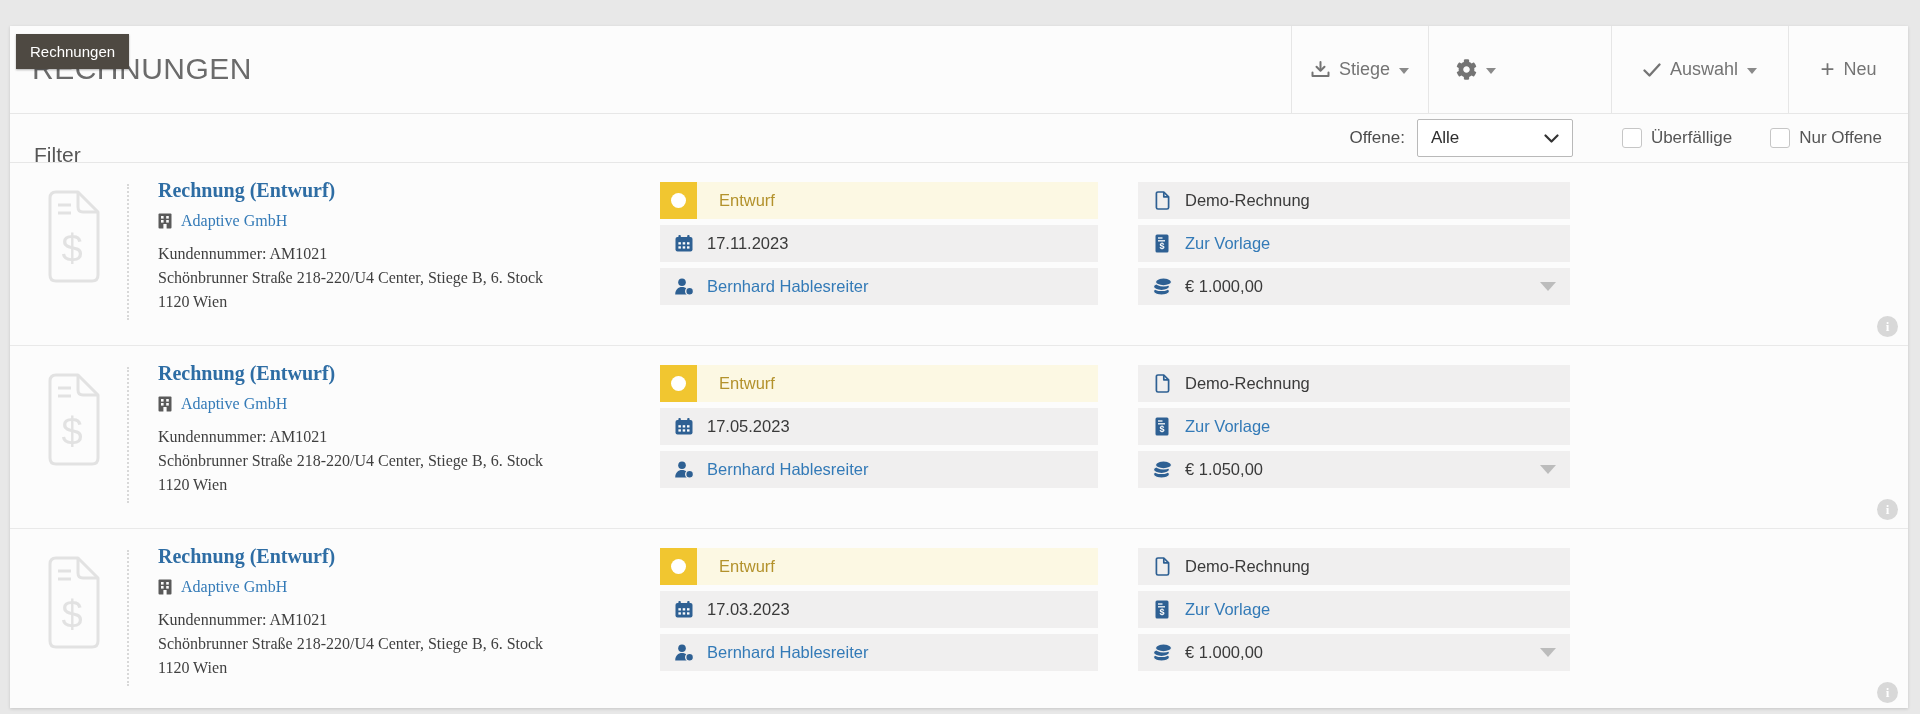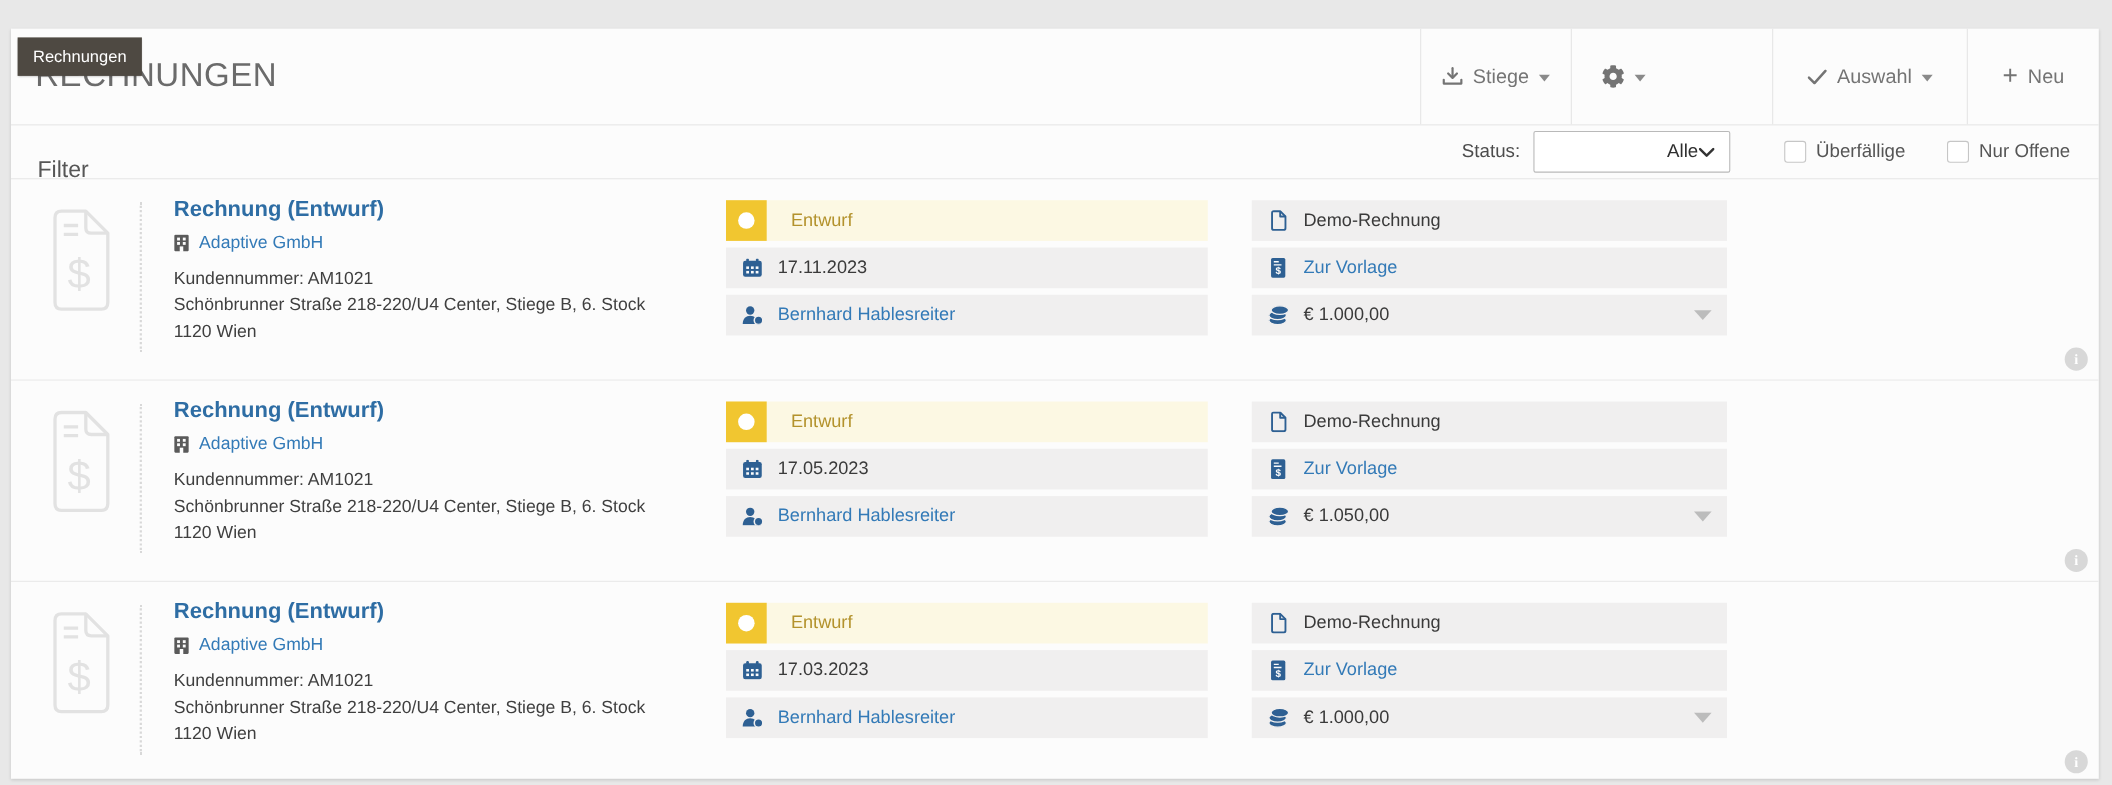--- a/index.html
+++ b/index.html
@@ -43,34 +43,34 @@
   .tb-btn.neu { width:120px; }
   .caret { width:0; height:0; border-left:5px solid transparent; border-right:5px solid transparent; border-top:6px solid #8a8a8a; margin-top:2px; }
   .plus-glyph { font-size:24px; font-weight:300; line-height:1; margin-top:-2px; }
 
   
   .filterbar { position:relative; height:49px; border-bottom:1px solid #e7e7e7; display:flex; align-items:center; }
   .filter-title { margin-left:24px; font-size:21px; color:#565656;margin-top:34px; }
   .filter-right { margin-left:auto; margin-right:26px; display:flex; align-items:center; }
   .status-label { font-size:17px; color:#4c4c4c; margin-right:12px; }
   .status-select {
-    width:179px; height:38px; background:#fff; border:1px solid #b9b9b9; border-radius:2px;
-    display:flex; align-items:center; justify-content:flex-end; padding:0 13px;
+    width:156px; height:38px; background:#fff; border:1px solid #b9b9b9; border-radius:2px;
+    display:flex; align-items:center; justify-content:space-between; padding:0 13px;
     font-size:17px; color:#2e2e2e; cursor:pointer; margin-right:28px;
   }
   .cb { display:flex; align-items:center; gap:9px; font-size:17px; color:#555; cursor:pointer;padding-left:21px; }
   .cb + .cb { margin-left:17px; }
   .cb-box { width:20px; height:20px; background:#fff; border:1px solid #c6c6c6; border-radius:3px; }
 
   
   .rows { position:relative; height:545px; overflow:hidden; }
   .row { position:relative; height:183px; border-bottom:1px solid #e9e9e9; }
   .big-icon { position:absolute; left:33px; top:27px; }
   .dotted-div { position:absolute; left:117px; top:21px; height:136px; border-left:2px dotted #d8d8d8; }
-  .info-block { position:absolute; left:148px; top:16px; white-space:nowrap; }
+  .info-block { position:absolute; left:148px; top:16px; white-space:nowrap;font-family:Liberation Serif, serif; }
   .row-title { display:block; font-size:20px; font-weight:700; color:#2e6da4; text-decoration:none; margin-bottom:10px; }
   .company-line { display:flex; align-items:center; gap:9px; margin-bottom:12px; }
   .company-line a { font-size:16px; color:#337ab7; text-decoration:none; }
   .plain-line { font-size:16px; color:#3f3f3f; line-height:24px; }
 
   .mid-col  { position:absolute; left:650px;  top:19px; width:438px; }
   .right-col{ position:absolute; left:1128px; top:19px; width:432px; }
   .strip {
     height:37px; margin-bottom:6px; background:#f0efef;
     display:flex; align-items:center; padding-left:12px; font-size:16.5px; color:#3a3a3a;
@@ -131,21 +131,21 @@
       <div class="tb-btn neu">
         <span class="plus-glyph">+</span>
         <span>Neu</span>
       </div>
     </div>
   </div>
 
   <div class="filterbar">
     <div class="filter-title">Filter</div>
     <div class="filter-right">
-      <span class="status-label">Status:</span>
+      <span class="status-label">Offene:</span>
       <div class="status-select">
         <span>Alle</span>
         <svg width="15" height="9" viewBox="0 0 15 9">
           <polyline points="1.5,1.5 7.5,7.5 13.5,1.5" fill="none" stroke="#333" stroke-width="2.2" stroke-linecap="round" stroke-linejoin="round"></polyline>
         </svg>
       </div>
       <label class="cb">
         <span class="cb-box"></span>
         <span>Überfällige</span>
       </label>

